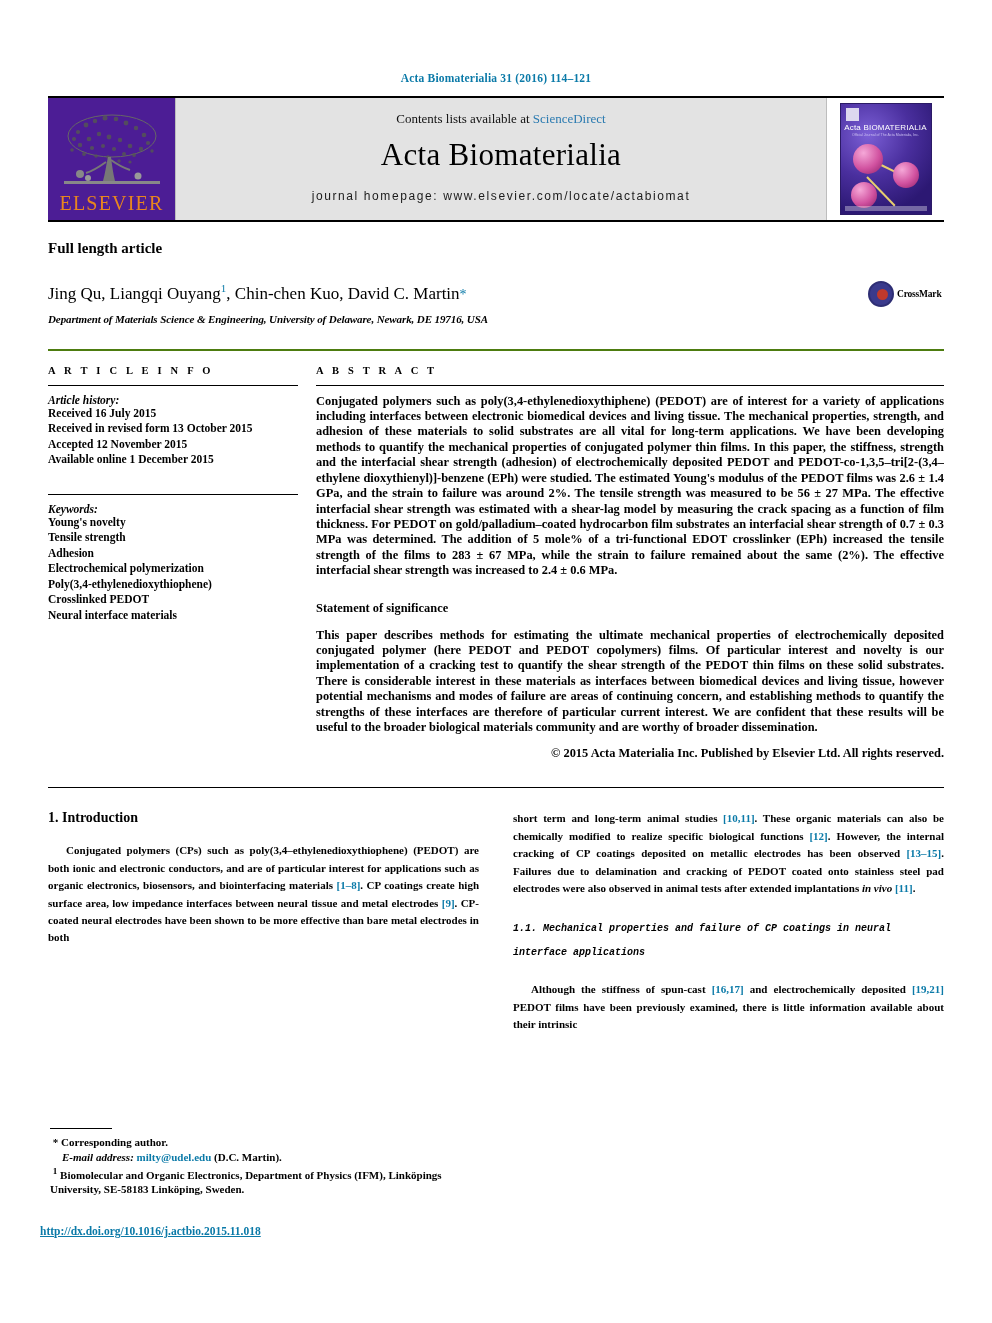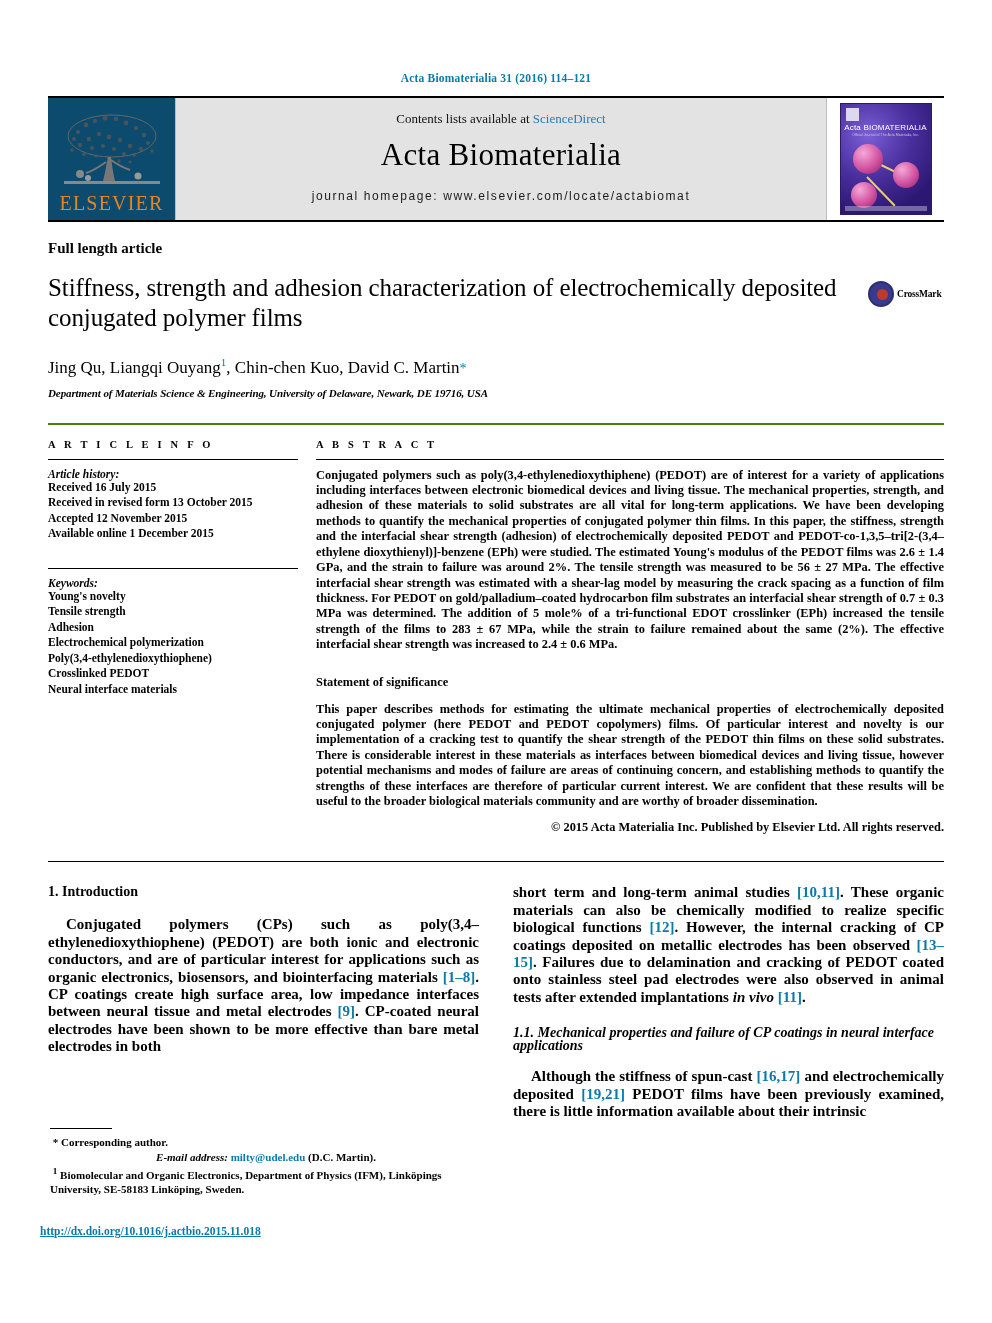--- a/index.html
+++ b/index.html
@@ -36,21 +36,21 @@
     align-items: stretch;
     height: 126px;
     background: #fff;
   }
   .mh-left {
     width: 128px; flex: none;
     border-right: 1px solid #bdbdbd;
     display: flex; flex-direction: column;
     align-items: center; justify-content: flex-end;
     padding-bottom: 6px;
-    background: #0c4a6e;
+    background: #4c1d95;
   }
   .elsevier-tree { width: 108px; height: 82px; }
   .elsevier-word {
     color: #E8861E;
     font-family: "Liberation Serif", serif;
     font-size: 20px;
     letter-spacing: 1.2px;
     line-height: 22px;
   }
   .mh-center {
@@ -202,25 +202,25 @@
   .body-cols {
     margin: 0 48px; display: flex; gap: 34px;
     padding-top: 22px;
   }
   .bcol { flex: 1 1 0; min-width: 0; }
   .sec-title {
     font-size: 14px; font-weight: bold;
     margin: 0 0 16px 0;
   }
   .sub-title {
-    font-size: 14px; font-weight: bold; font-style: italic;
-    margin: 20px 0 16px 0; line-height: 13px;
+    font-size: 10px; font-weight: bold; font-style: italic;
+    margin: 20px 0 16px 0; line-height: 24px; font-family: Liberation Mono, monospace;
   }
   .btext {
-    font-size: 15px; line-height: 17.4px;
+    font-size: 11px; line-height: 17.4px;
     text-align: justify; font-weight: bold;
     margin: 0; text-indent: 18px;
   }
   .btext.noind { text-indent: 0; }
   .ref { color: #0b7aa8; }
   .it { font-style: italic; }
 
   
   .footnotes {
     position: absolute; left: 50px; top: 1128px; width: 420px;
@@ -315,21 +315,20 @@
         <div class="cv-foot"></div>
       </div>
     </div>
   </div>
 
   <div class="content">
     <div class="article-type">Full length article</div>
 
     <div class="title-row">
       <div class="title-block">
-        <h1 class="paper-title">Stiffness, strength and adhesion characterization of electrochemically deposited conjugated polymer films</h1>
         <div class="authors">
           <span>Jing Qu, Liangqi Ouyang</span><sup>1</sup><span>, Chin-chen Kuo, David C. Martin</span><span class="star">*</span>
         </div>
         <div class="affil">Department of Materials Science &amp; Engineering, University of Delaware, Newark, DE 19716, USA</div>
       </div>
       <div class="crossmark">
         <div class="cm-inner">
           <span class="cm-circle"></span>
           <span class="cm-label">CrossMark</span>
         </div>
@@ -388,21 +387,21 @@
       <p class="btext"><span>Although the stiffness of spun-cast </span><span class="ref">[16,17]</span><span> and electrochemically deposited </span><span class="ref">[19,21]</span><span> PEDOT films have been previously examined, there is little information available about their intrinsic</span></p>
     </div>
   </div>
 
   <div class="footnotes">
     <div class="fn-rule"></div>
     <div class="fn">
       &nbsp;<span>*</span>
       <span>Corresponding author.</span>
     </div>
-    <div class="fn" style="padding-left:12px;text-align:center;">
+    <div class="fn" style="padding-left:12px;">
       <span class="em">E-mail address:</span>
       <span class="link">milty@udel.edu</span>
       <span>(D.C. Martin).</span>
     </div>
     <div class="fn">
       &nbsp;<sup>1</sup>
       <span>Biomolecular and Organic Electronics, Department of Physics (IFM), Linköpings University, SE-58183 Linköping, Sweden.</span>
     </div>
   </div>
 

